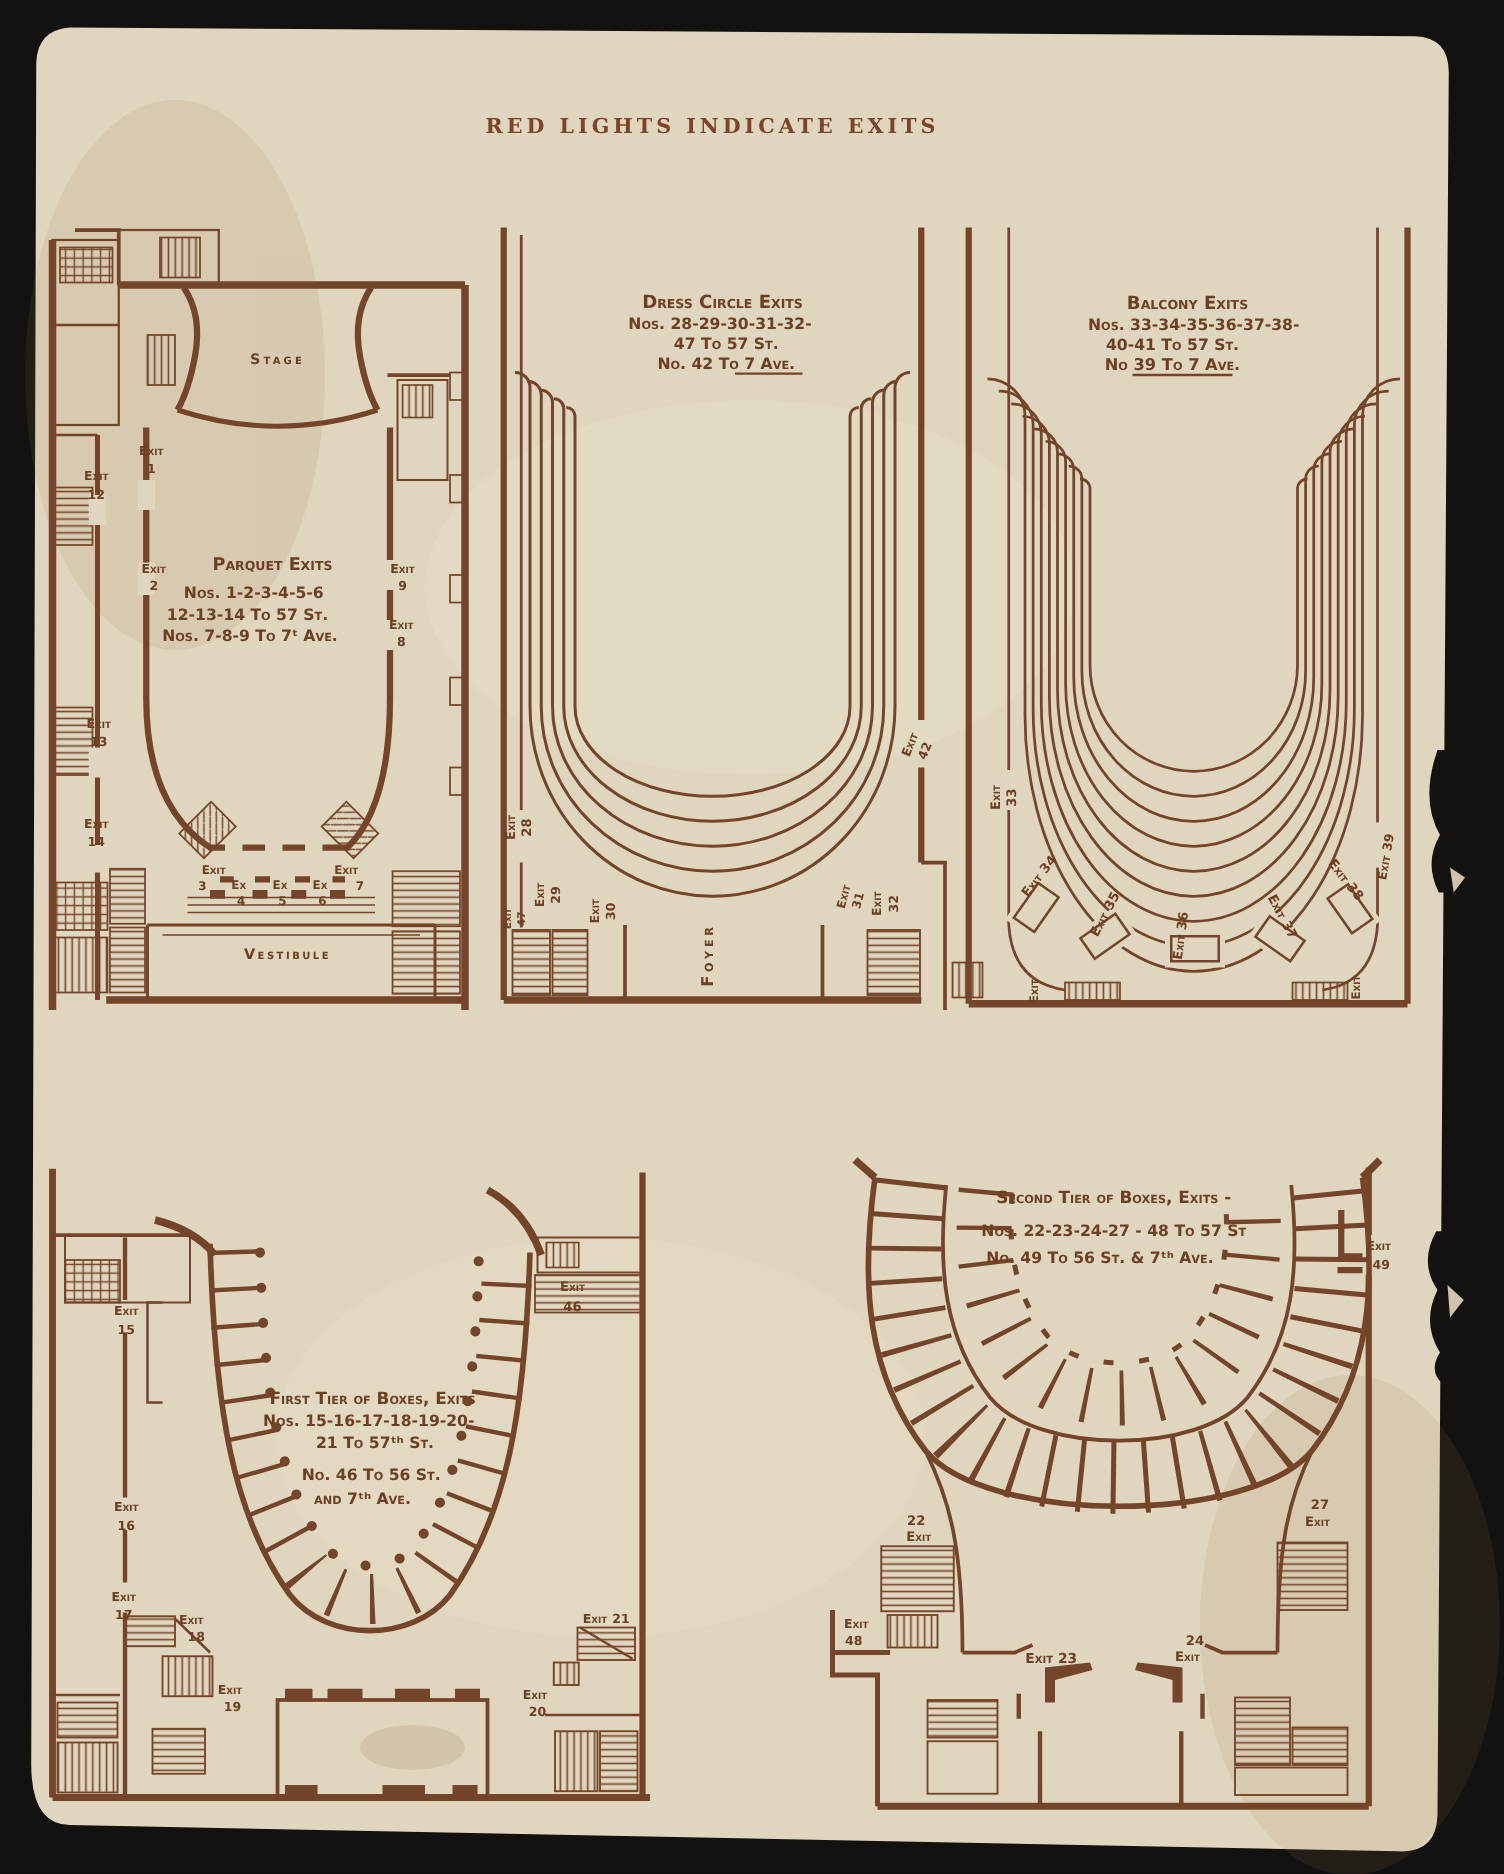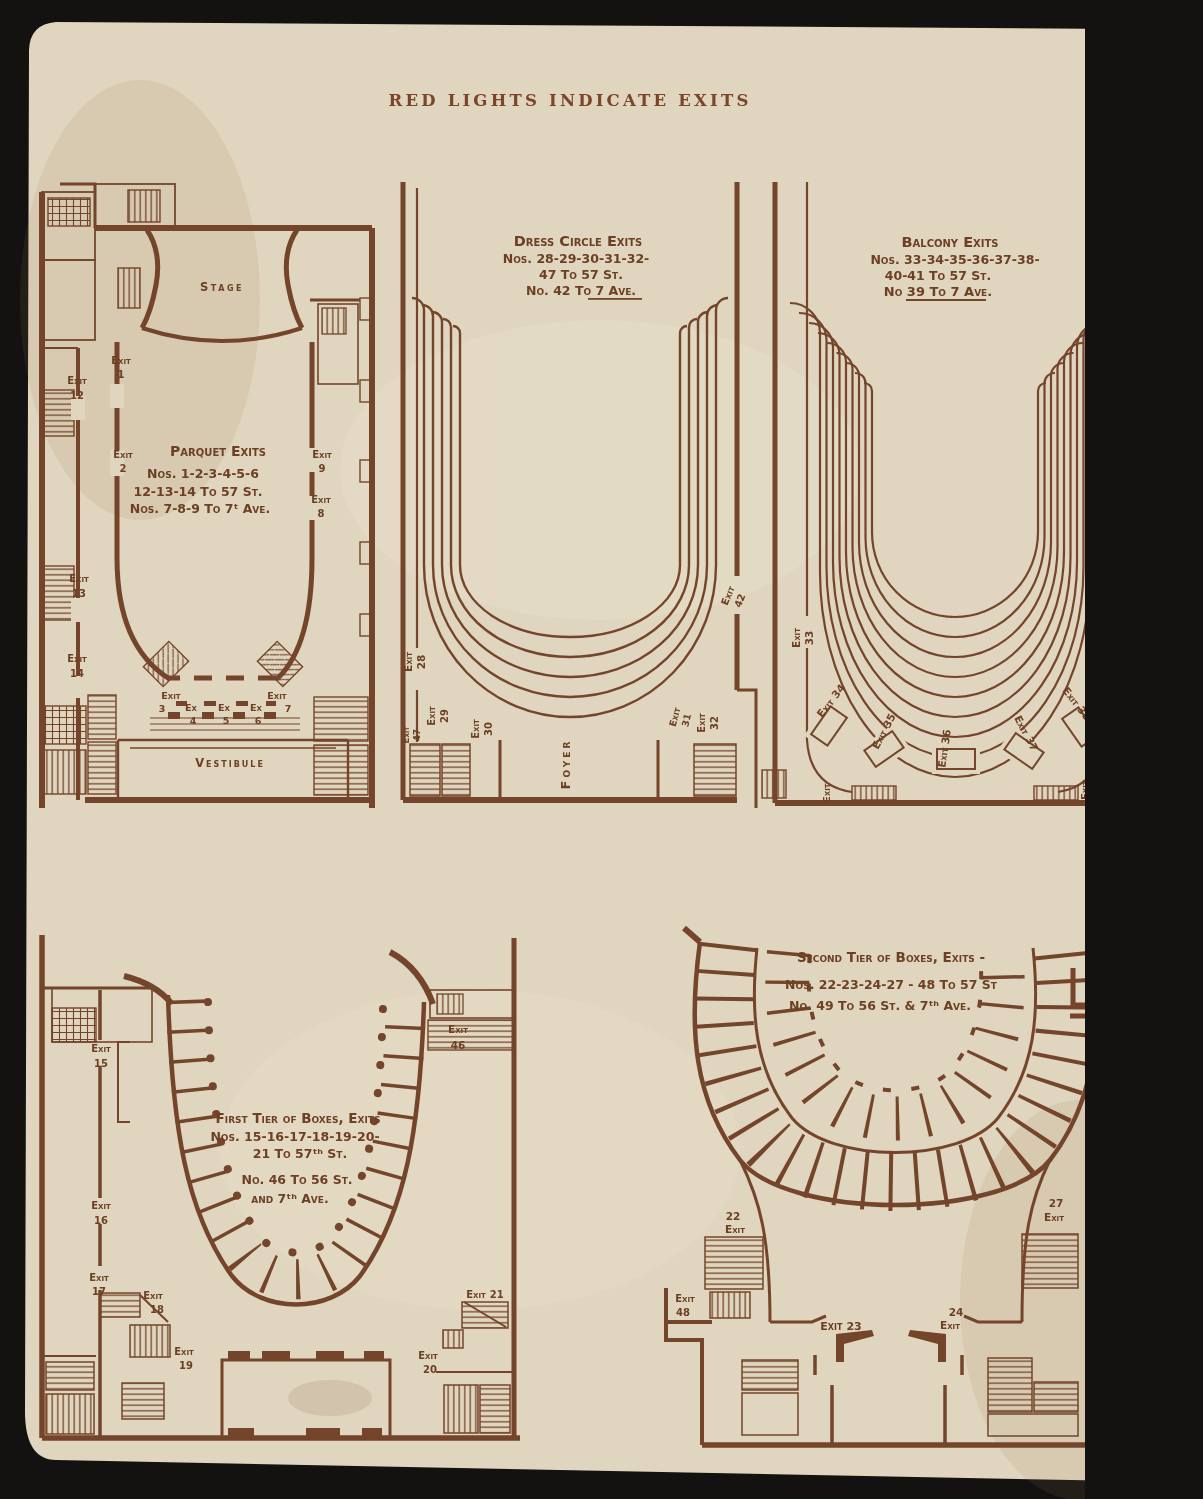--- a/index.html
+++ b/index.html
@@ -1,16 +1,16 @@
 <!DOCTYPE html>
 <html><head>
 <meta charset="utf-8">
 <style>
   html,body{margin:0;padding:0;background:#131211;}
-  .scene{position:relative;width:1085px;height:1499px;background:#131211;overflow:hidden;}
+  .scene{position:relative;width:1203px;height:1499px;background:#131211;overflow:hidden;}
   svg{display:block;}
   .t{font-family:"DejaVu Sans",sans-serif;font-weight:bold;font-variant:small-caps;fill:#6d4023;}
   .serif{font-family:"DejaVu Serif","Liberation Serif",serif;font-weight:bold;fill:#7d4427;}
   .ln{stroke:#74452a;fill:none;}
   .fillink{fill:#74452a;stroke:none;}
 </style>
 </head>
 <body>
 
 <div class="scene">

